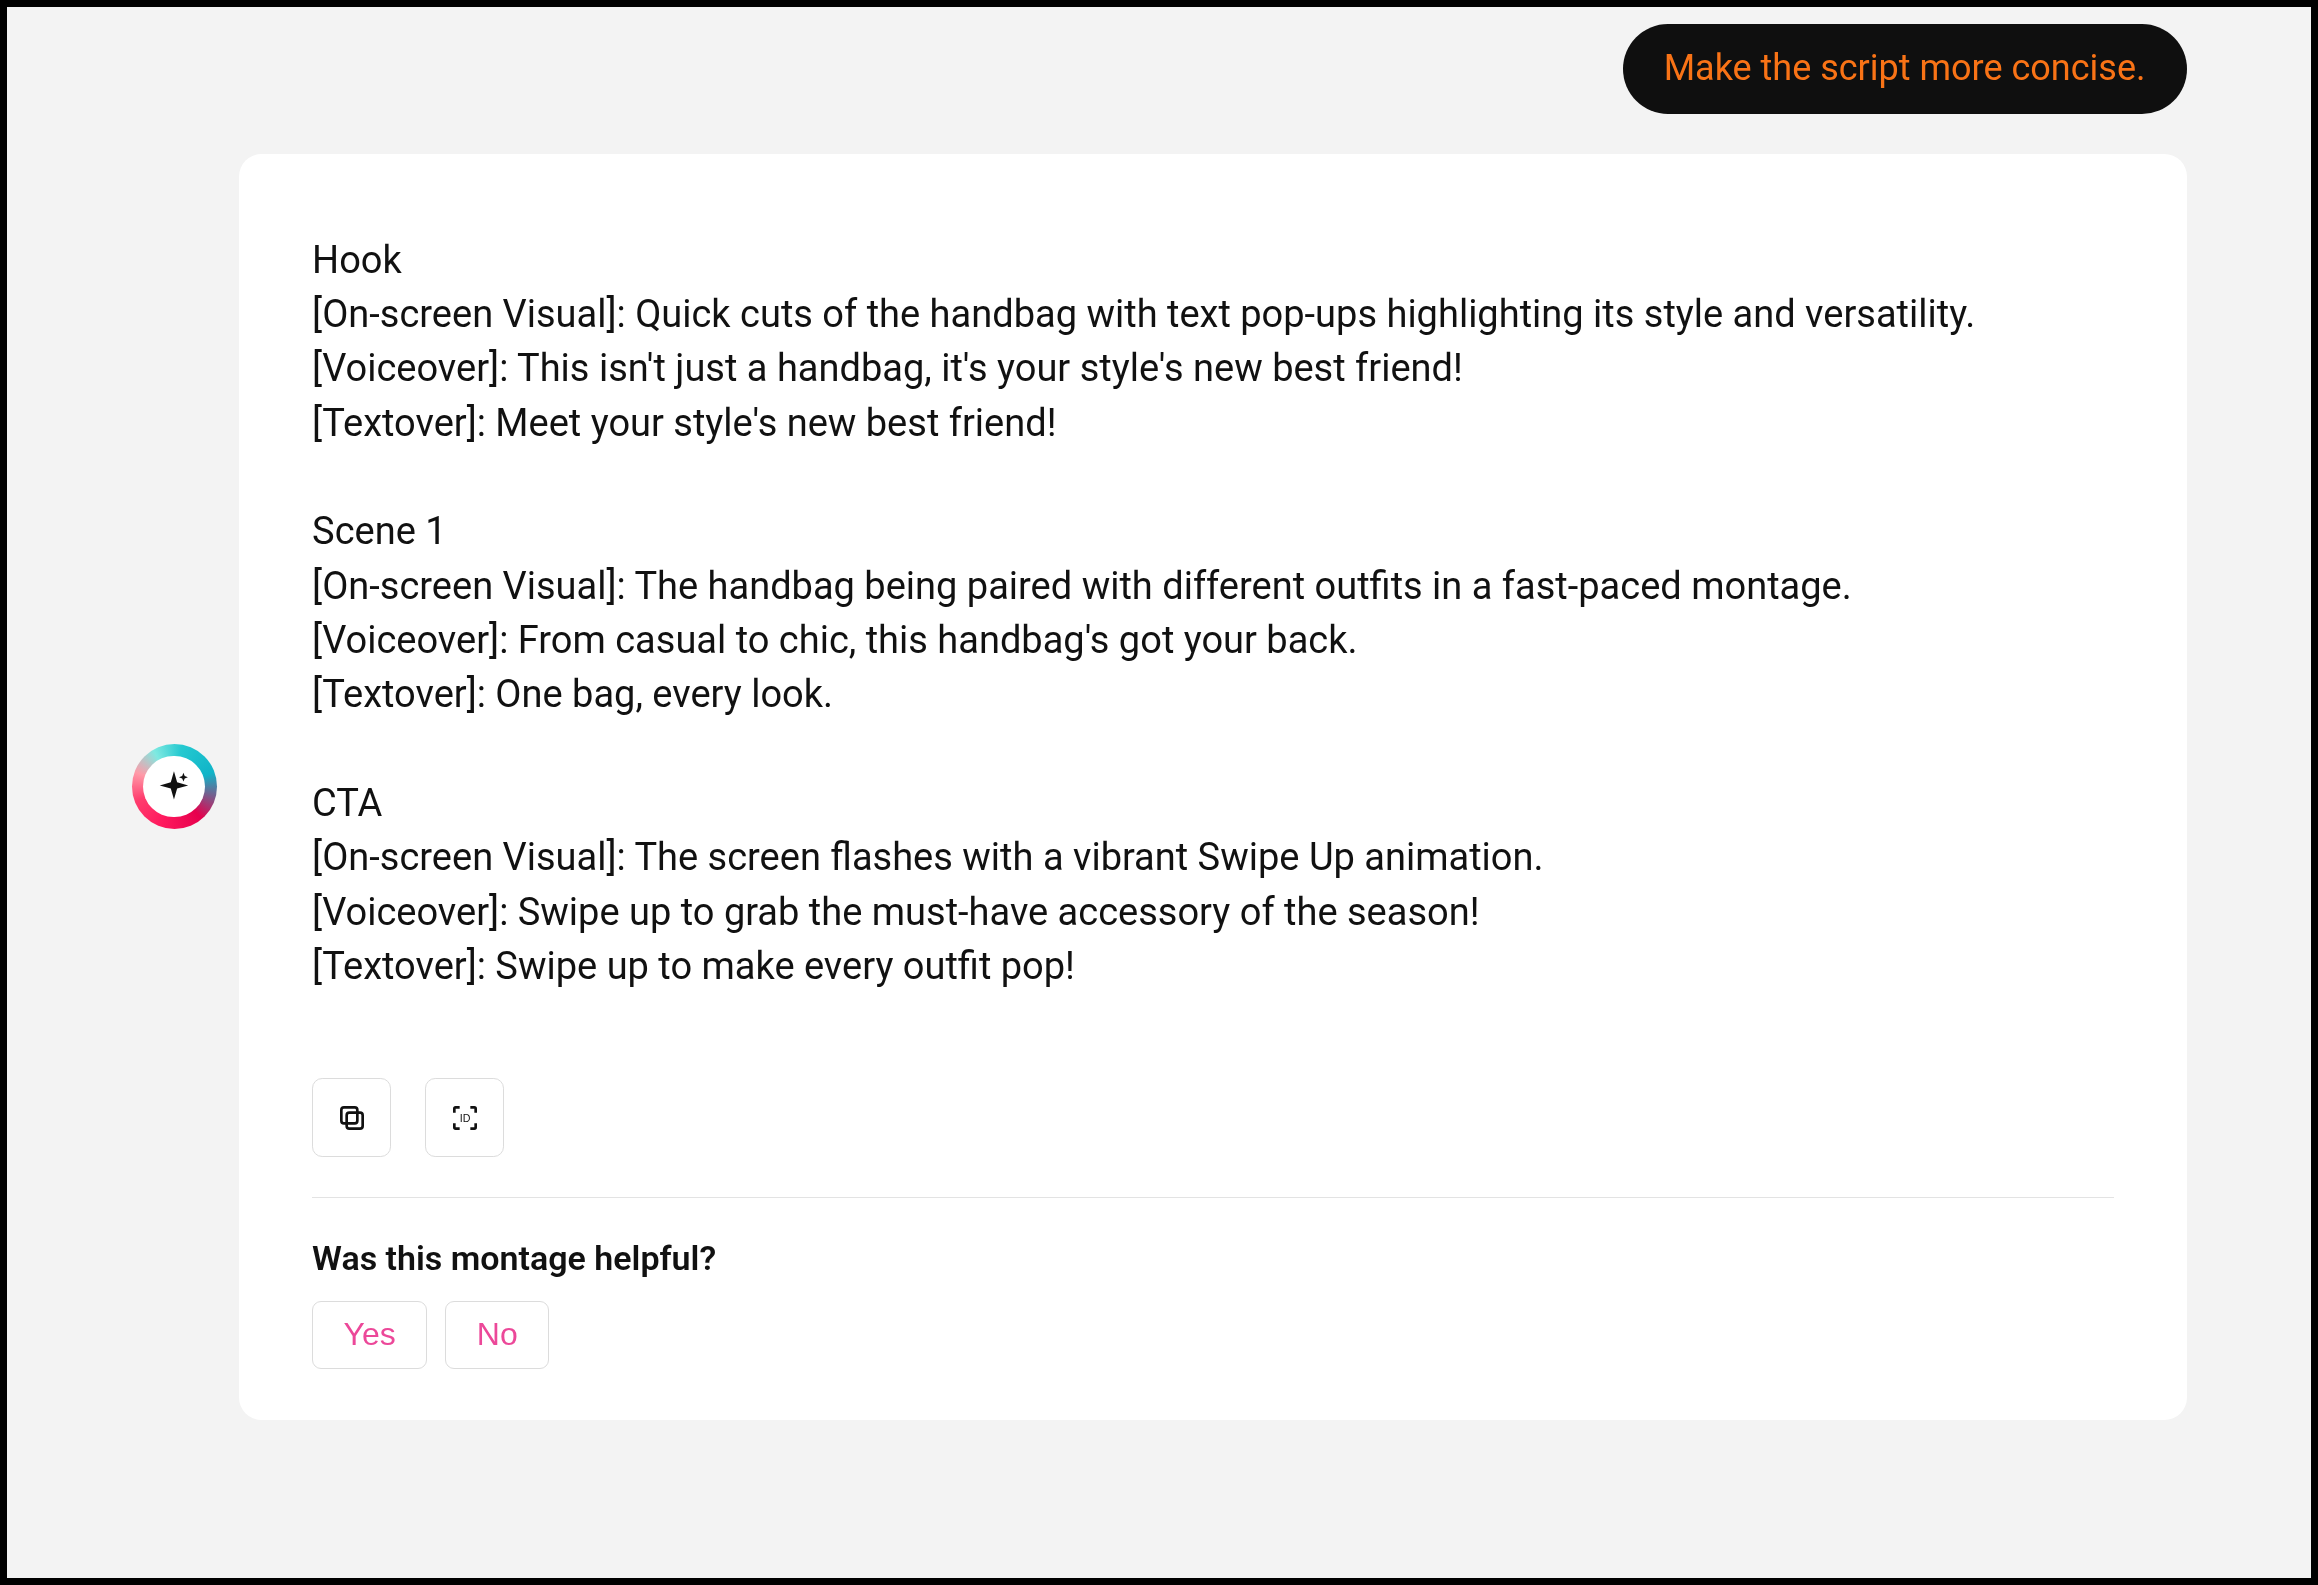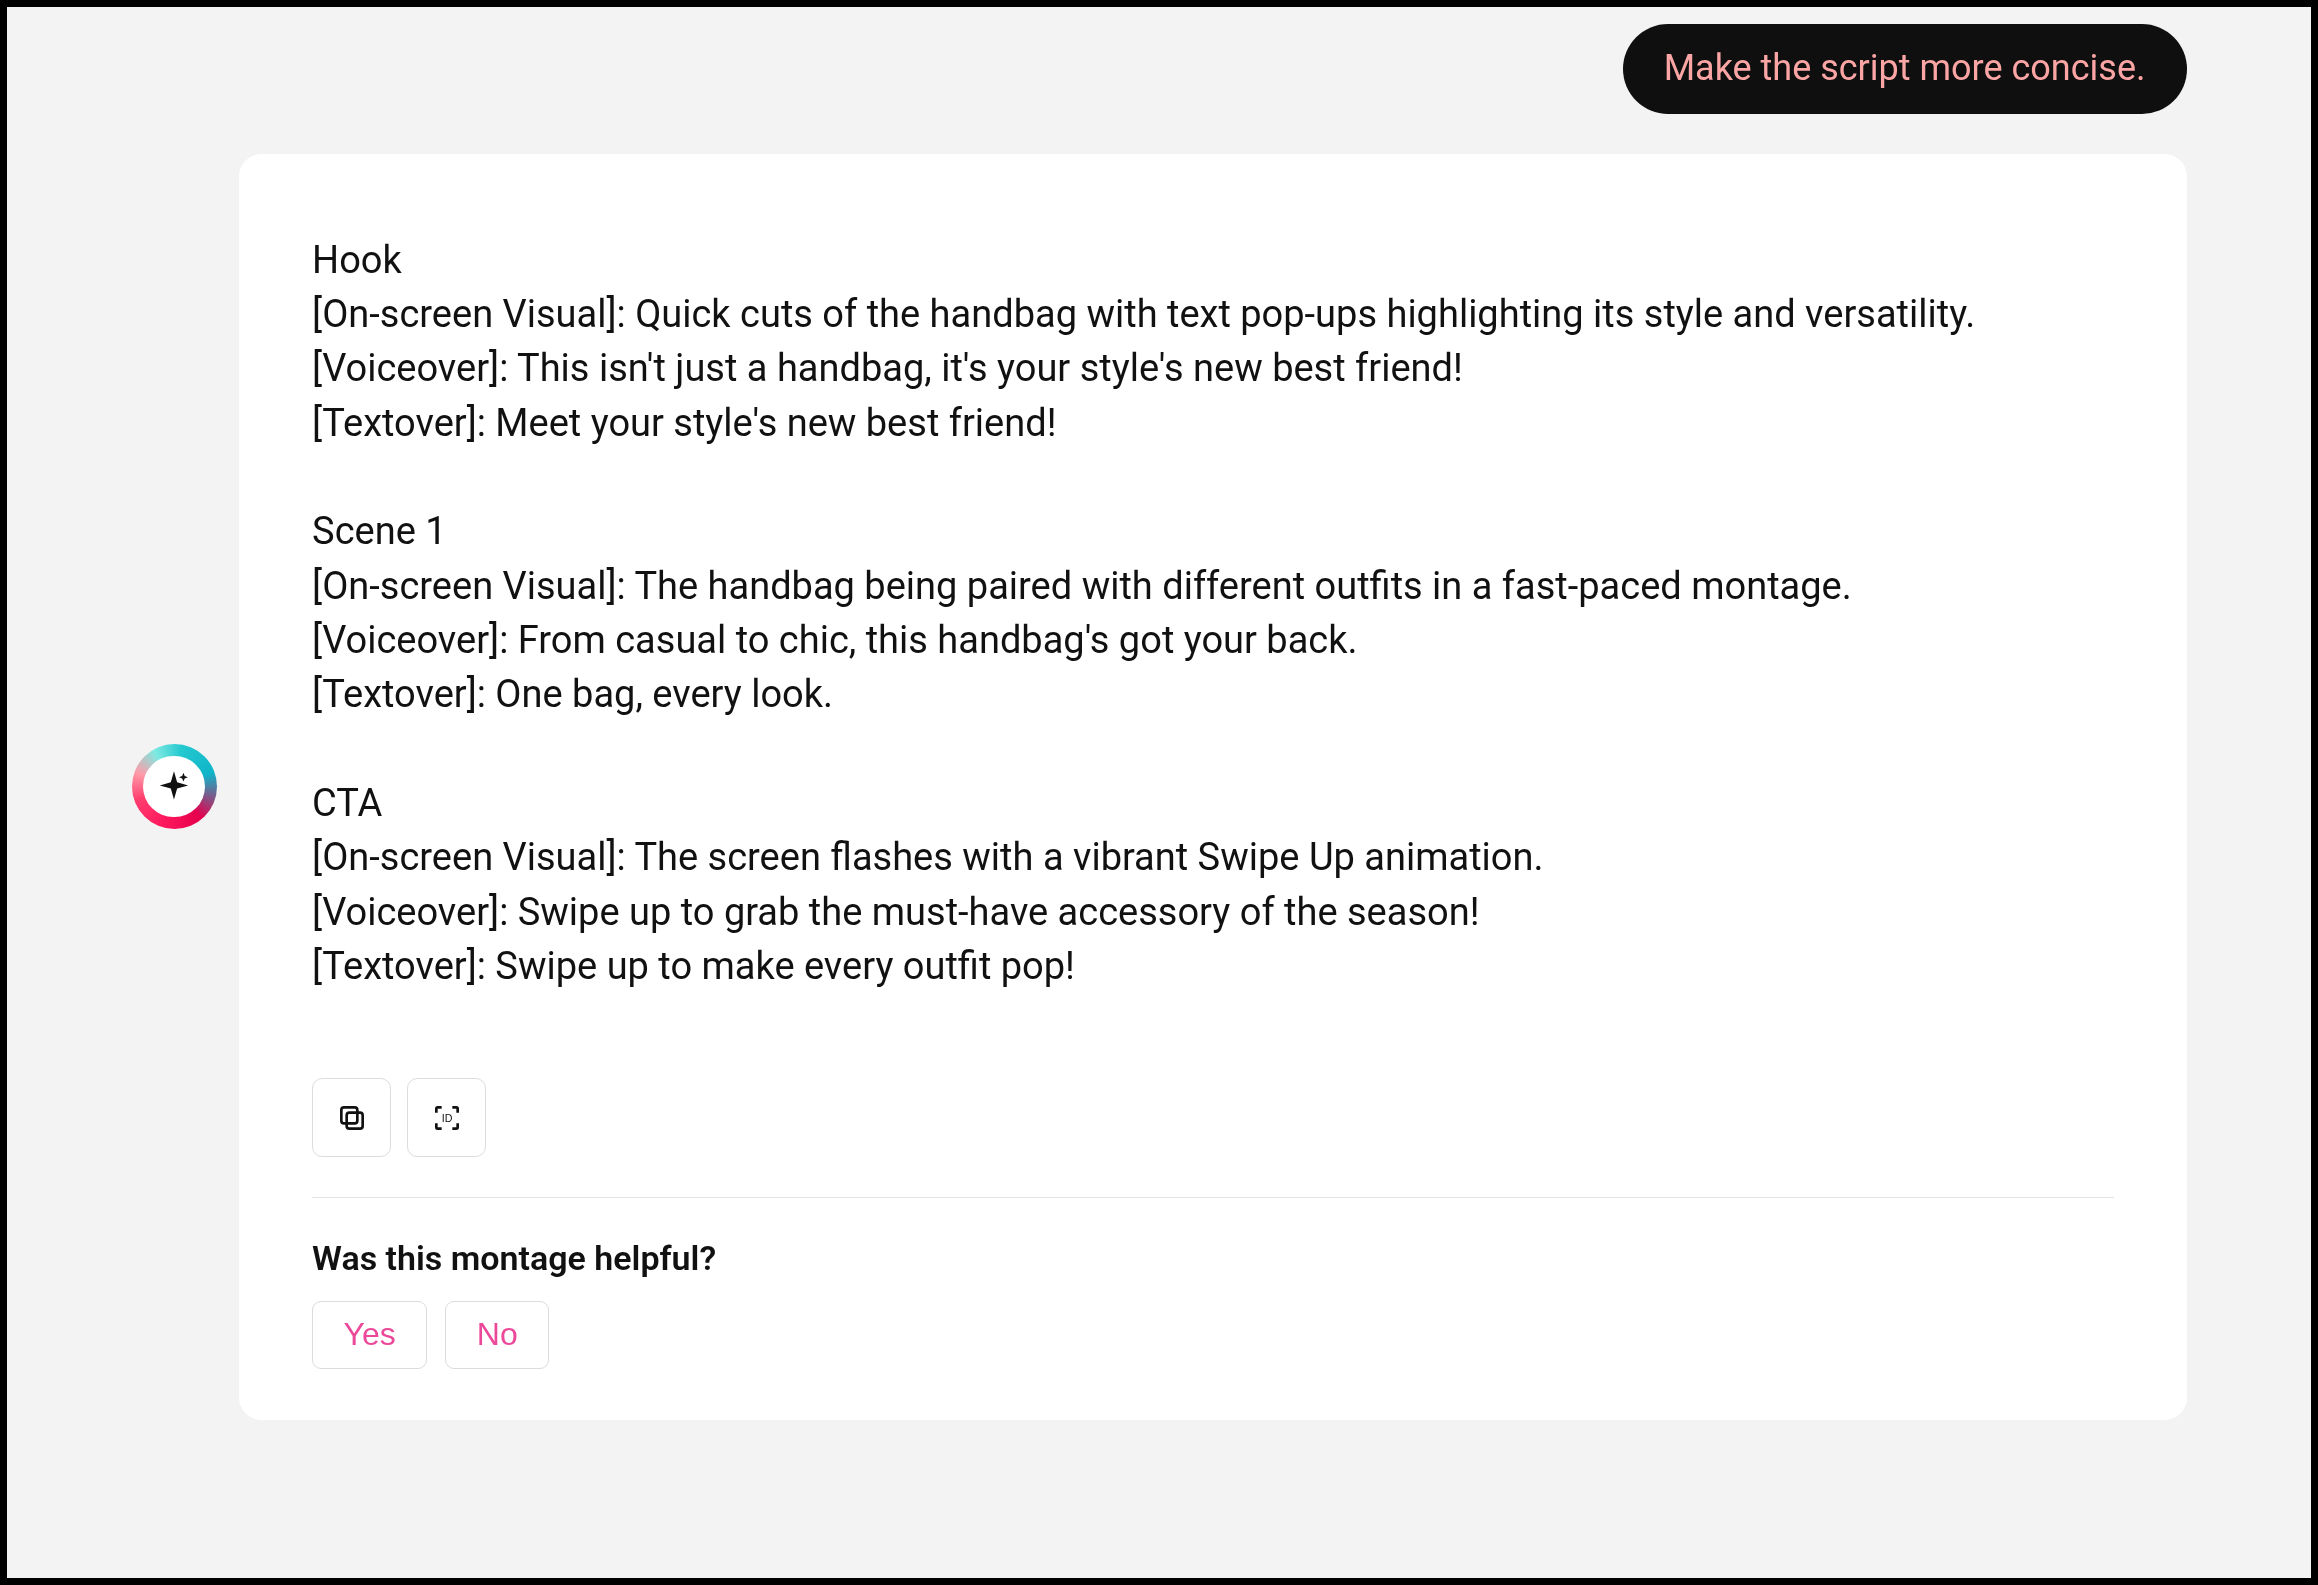--- a/index.html
+++ b/index.html
@@ -21,21 +21,21 @@
     max-width: 2055px;
     margin: 0 auto;
   }
   .user-row {
     display: flex;
     justify-content: flex-end;
     margin-bottom: 40px;
   }
   .user-bubble {
     background: #0f0f0f;
-    color: #fca5a5;
+    color: #f97316;
     font-size: 36px;
     line-height: 1.3;
     padding: 21.5px 41px;
     border-radius: 45px;
     font-weight: 400;
   }
   .assistant-row {
     display: flex;
     align-items: center;
     gap: 22.6px;
@@ -81,21 +81,21 @@
     padding: 79px 73px 51px 73px;
   }
   .script-body {
     font-size: 38px;
     line-height: 1.43;
     color: #111;
     white-space: pre-wrap;
   }
   .card-actions {
     display: flex;
-    gap: 16px;
+    gap: 34px;
     margin-top: 85px;
     margin-bottom: 40px;
   }
   .icon-btn {
     width: 79px;
     height: 79px;
     border: 1.1px solid #dcdcdc;
     border-radius: 10.2px;
     background: #fff;
     display: flex;

